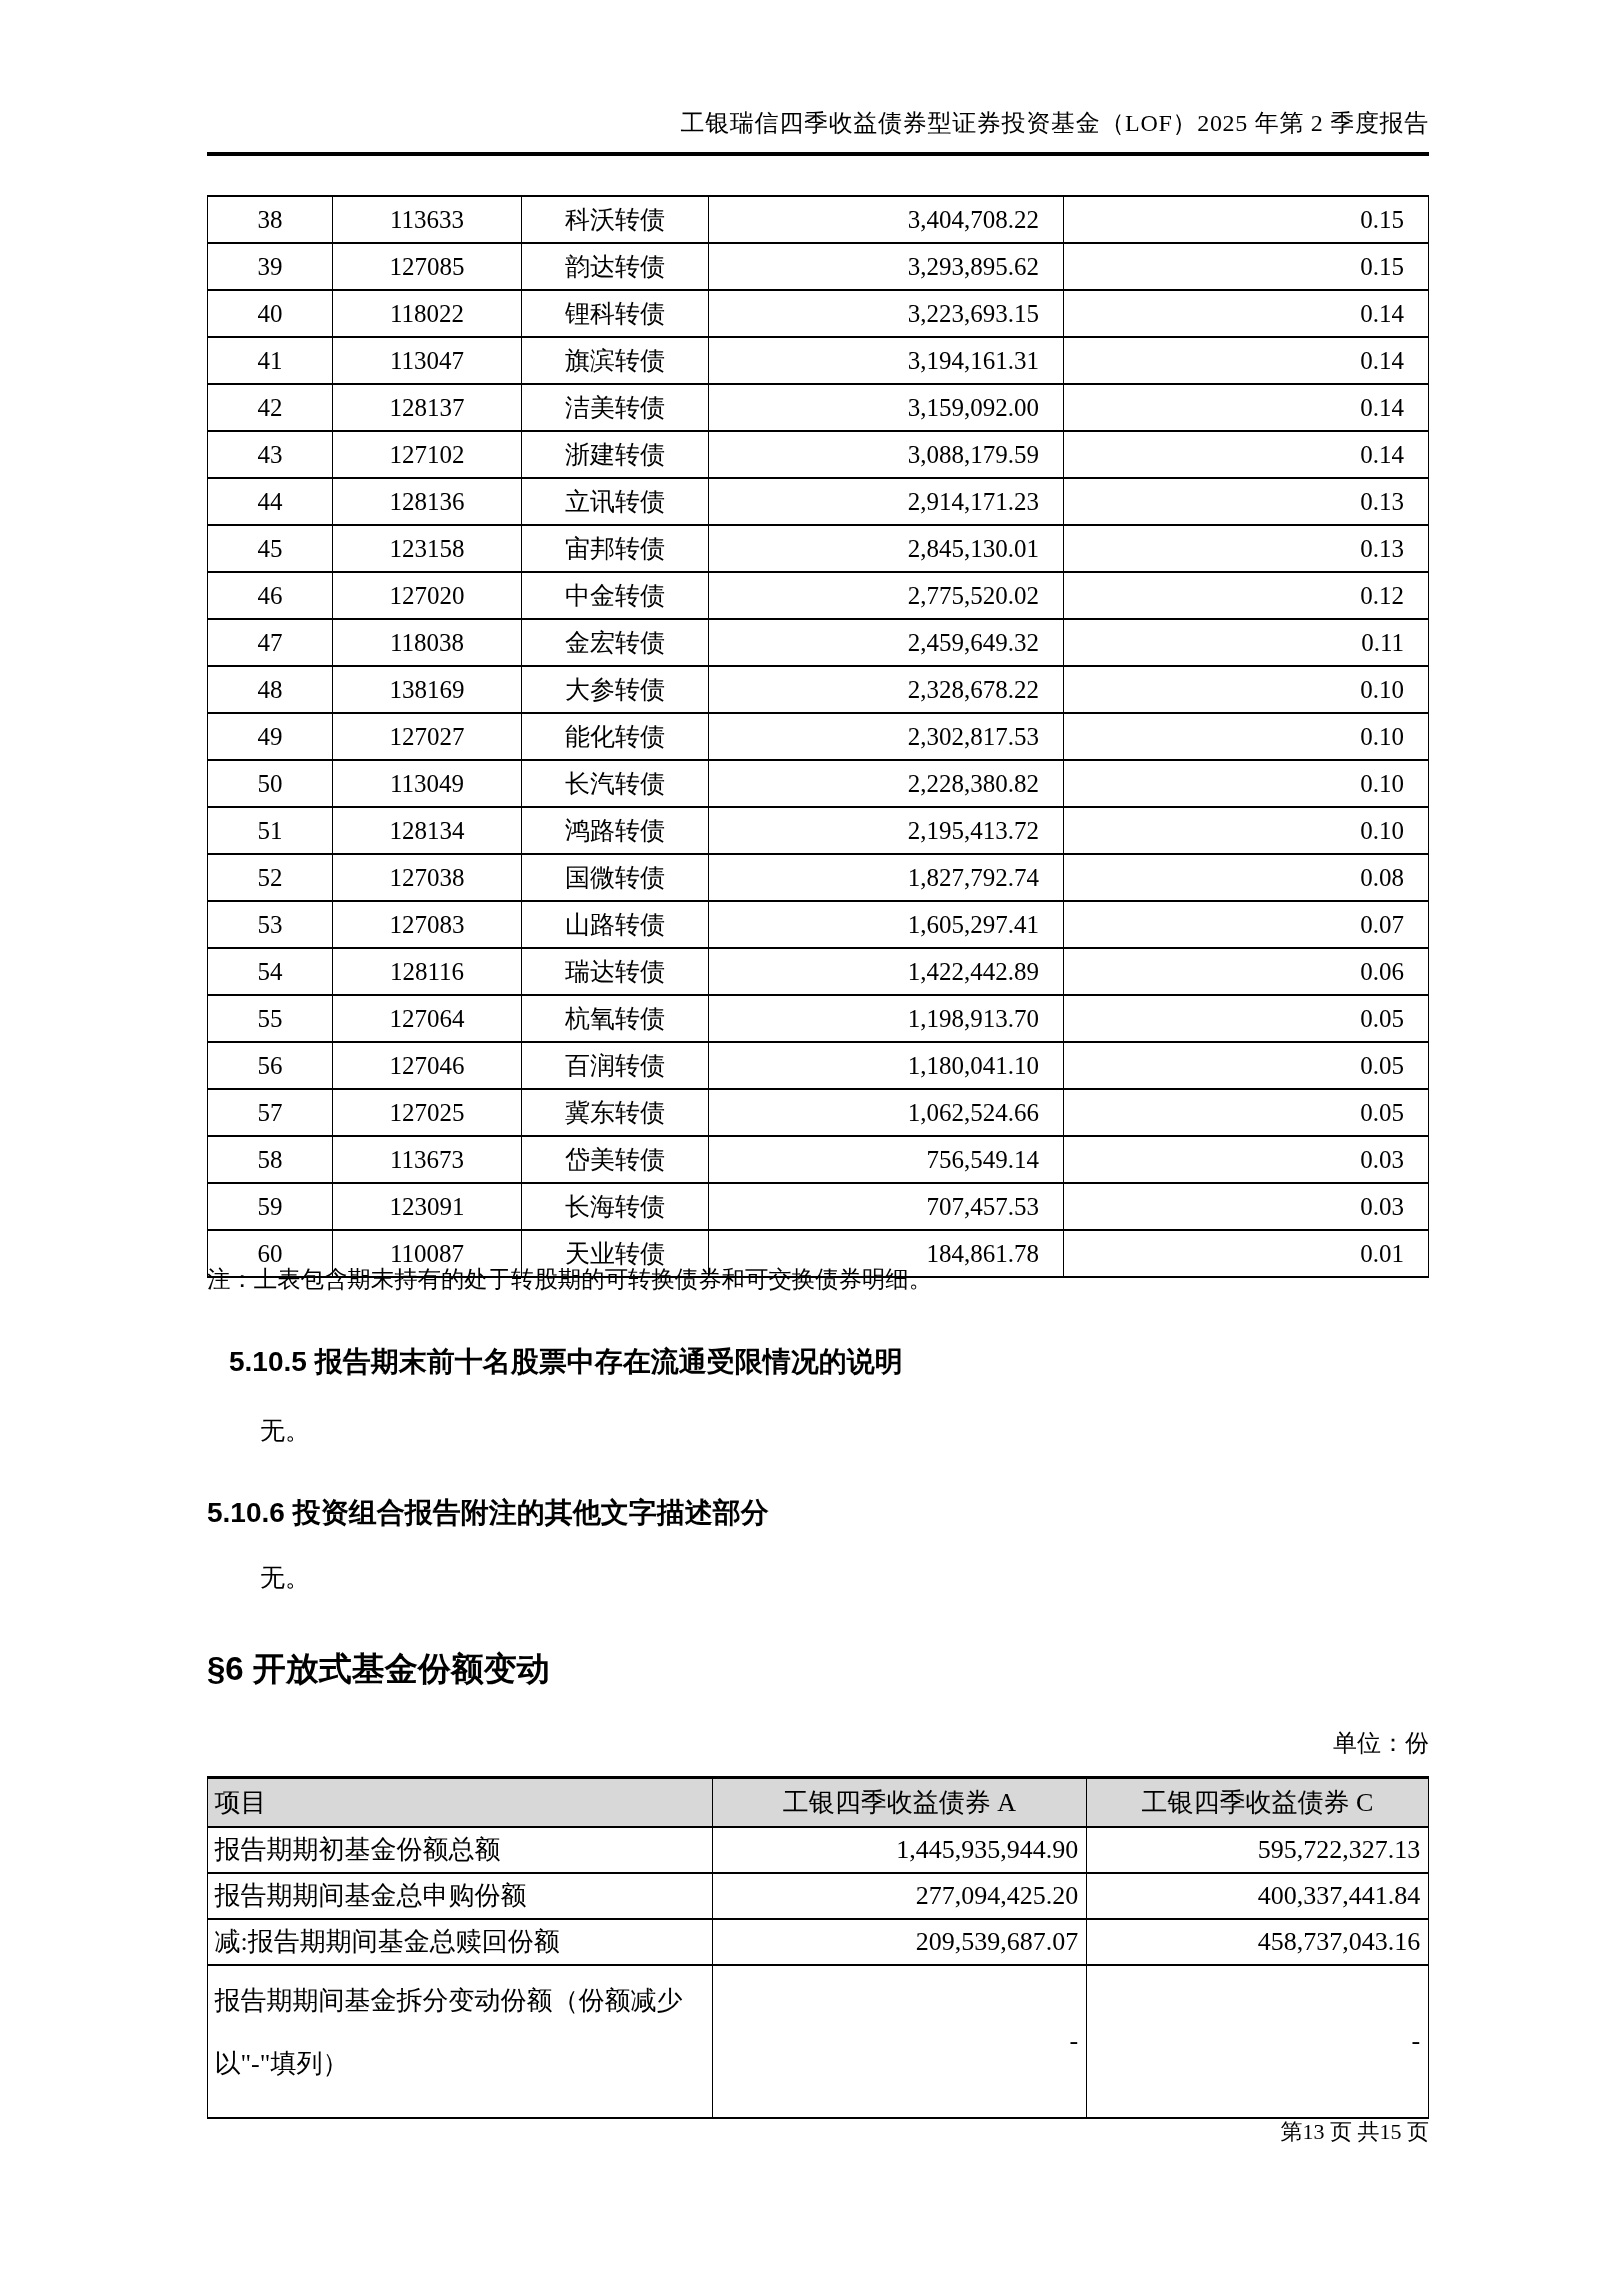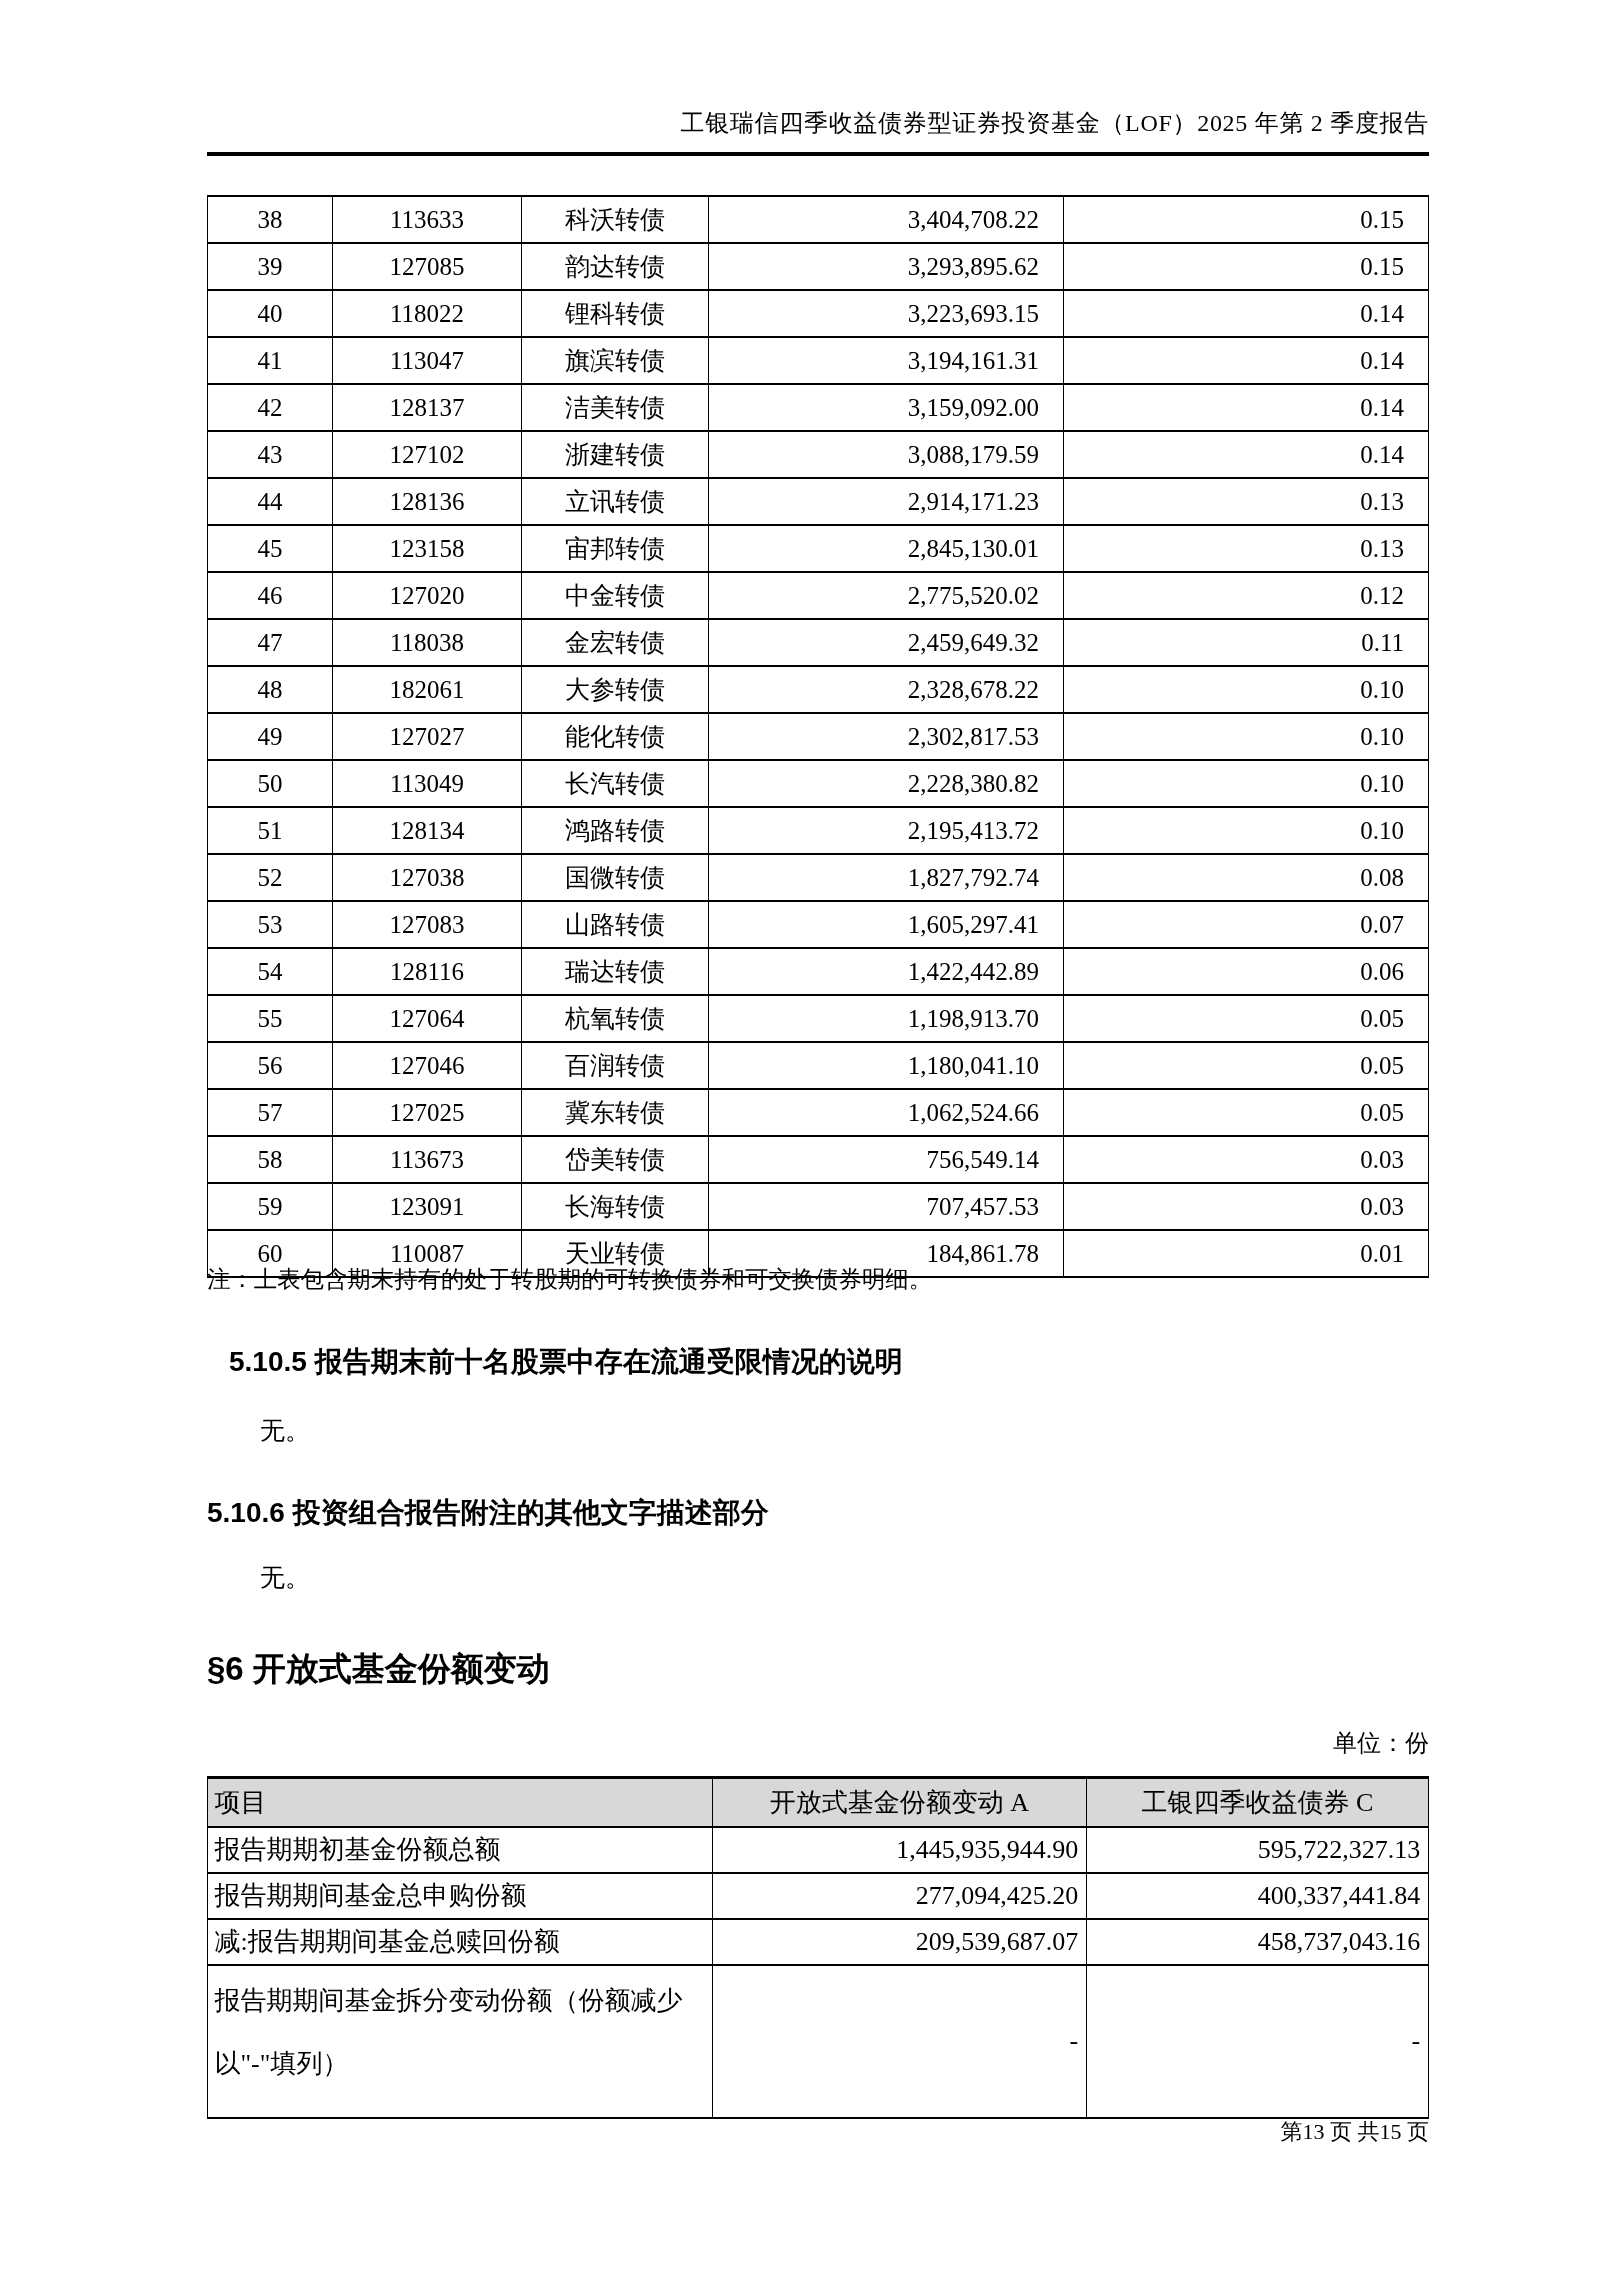--- a/index.html
+++ b/index.html
@@ -139,21 +139,21 @@
         </tr>
         <tr>
           <td class="c-center">47</td>
           <td class="c-center">118038</td>
           <td class="c-center">金宏转债</td>
           <td class="c-num">2,459,649.32</td>
           <td class="c-num">0.11</td>
         </tr>
         <tr>
           <td class="c-center">48</td>
-          <td class="c-center">182061</td>
+          <td class="c-center">138169</td>
           <td class="c-center">大参转债</td>
           <td class="c-num">2,328,678.22</td>
           <td class="c-num">0.10</td>
         </tr>
         <tr>
           <td class="c-center">49</td>
           <td class="c-center">127027</td>
           <td class="c-center">能化转债</td>
           <td class="c-num">2,302,817.53</td>
           <td class="c-num">0.10</td>
@@ -252,21 +252,21 @@
 
   <table class="share-table">
     <colgroup>
       <col style="width:505px">
         <col style="width:374px">
         <col style="width:342px">
     </colgroup>
     <thead>
       <tr>
         <th class="lab">项目</th>
-        <th>开放式基金份额变动 A</th>
+        <th>工银四季收益债券 A</th>
         <th>工银四季收益债券 C</th>
       </tr>
     </thead>
     <tbody>
         <tr>
           <td class="lab">报告期期初基金份额总额</td>
           <td class="num">1,445,935,944.90</td>
           <td class="num">595,722,327.13</td>
         </tr>
         <tr>

